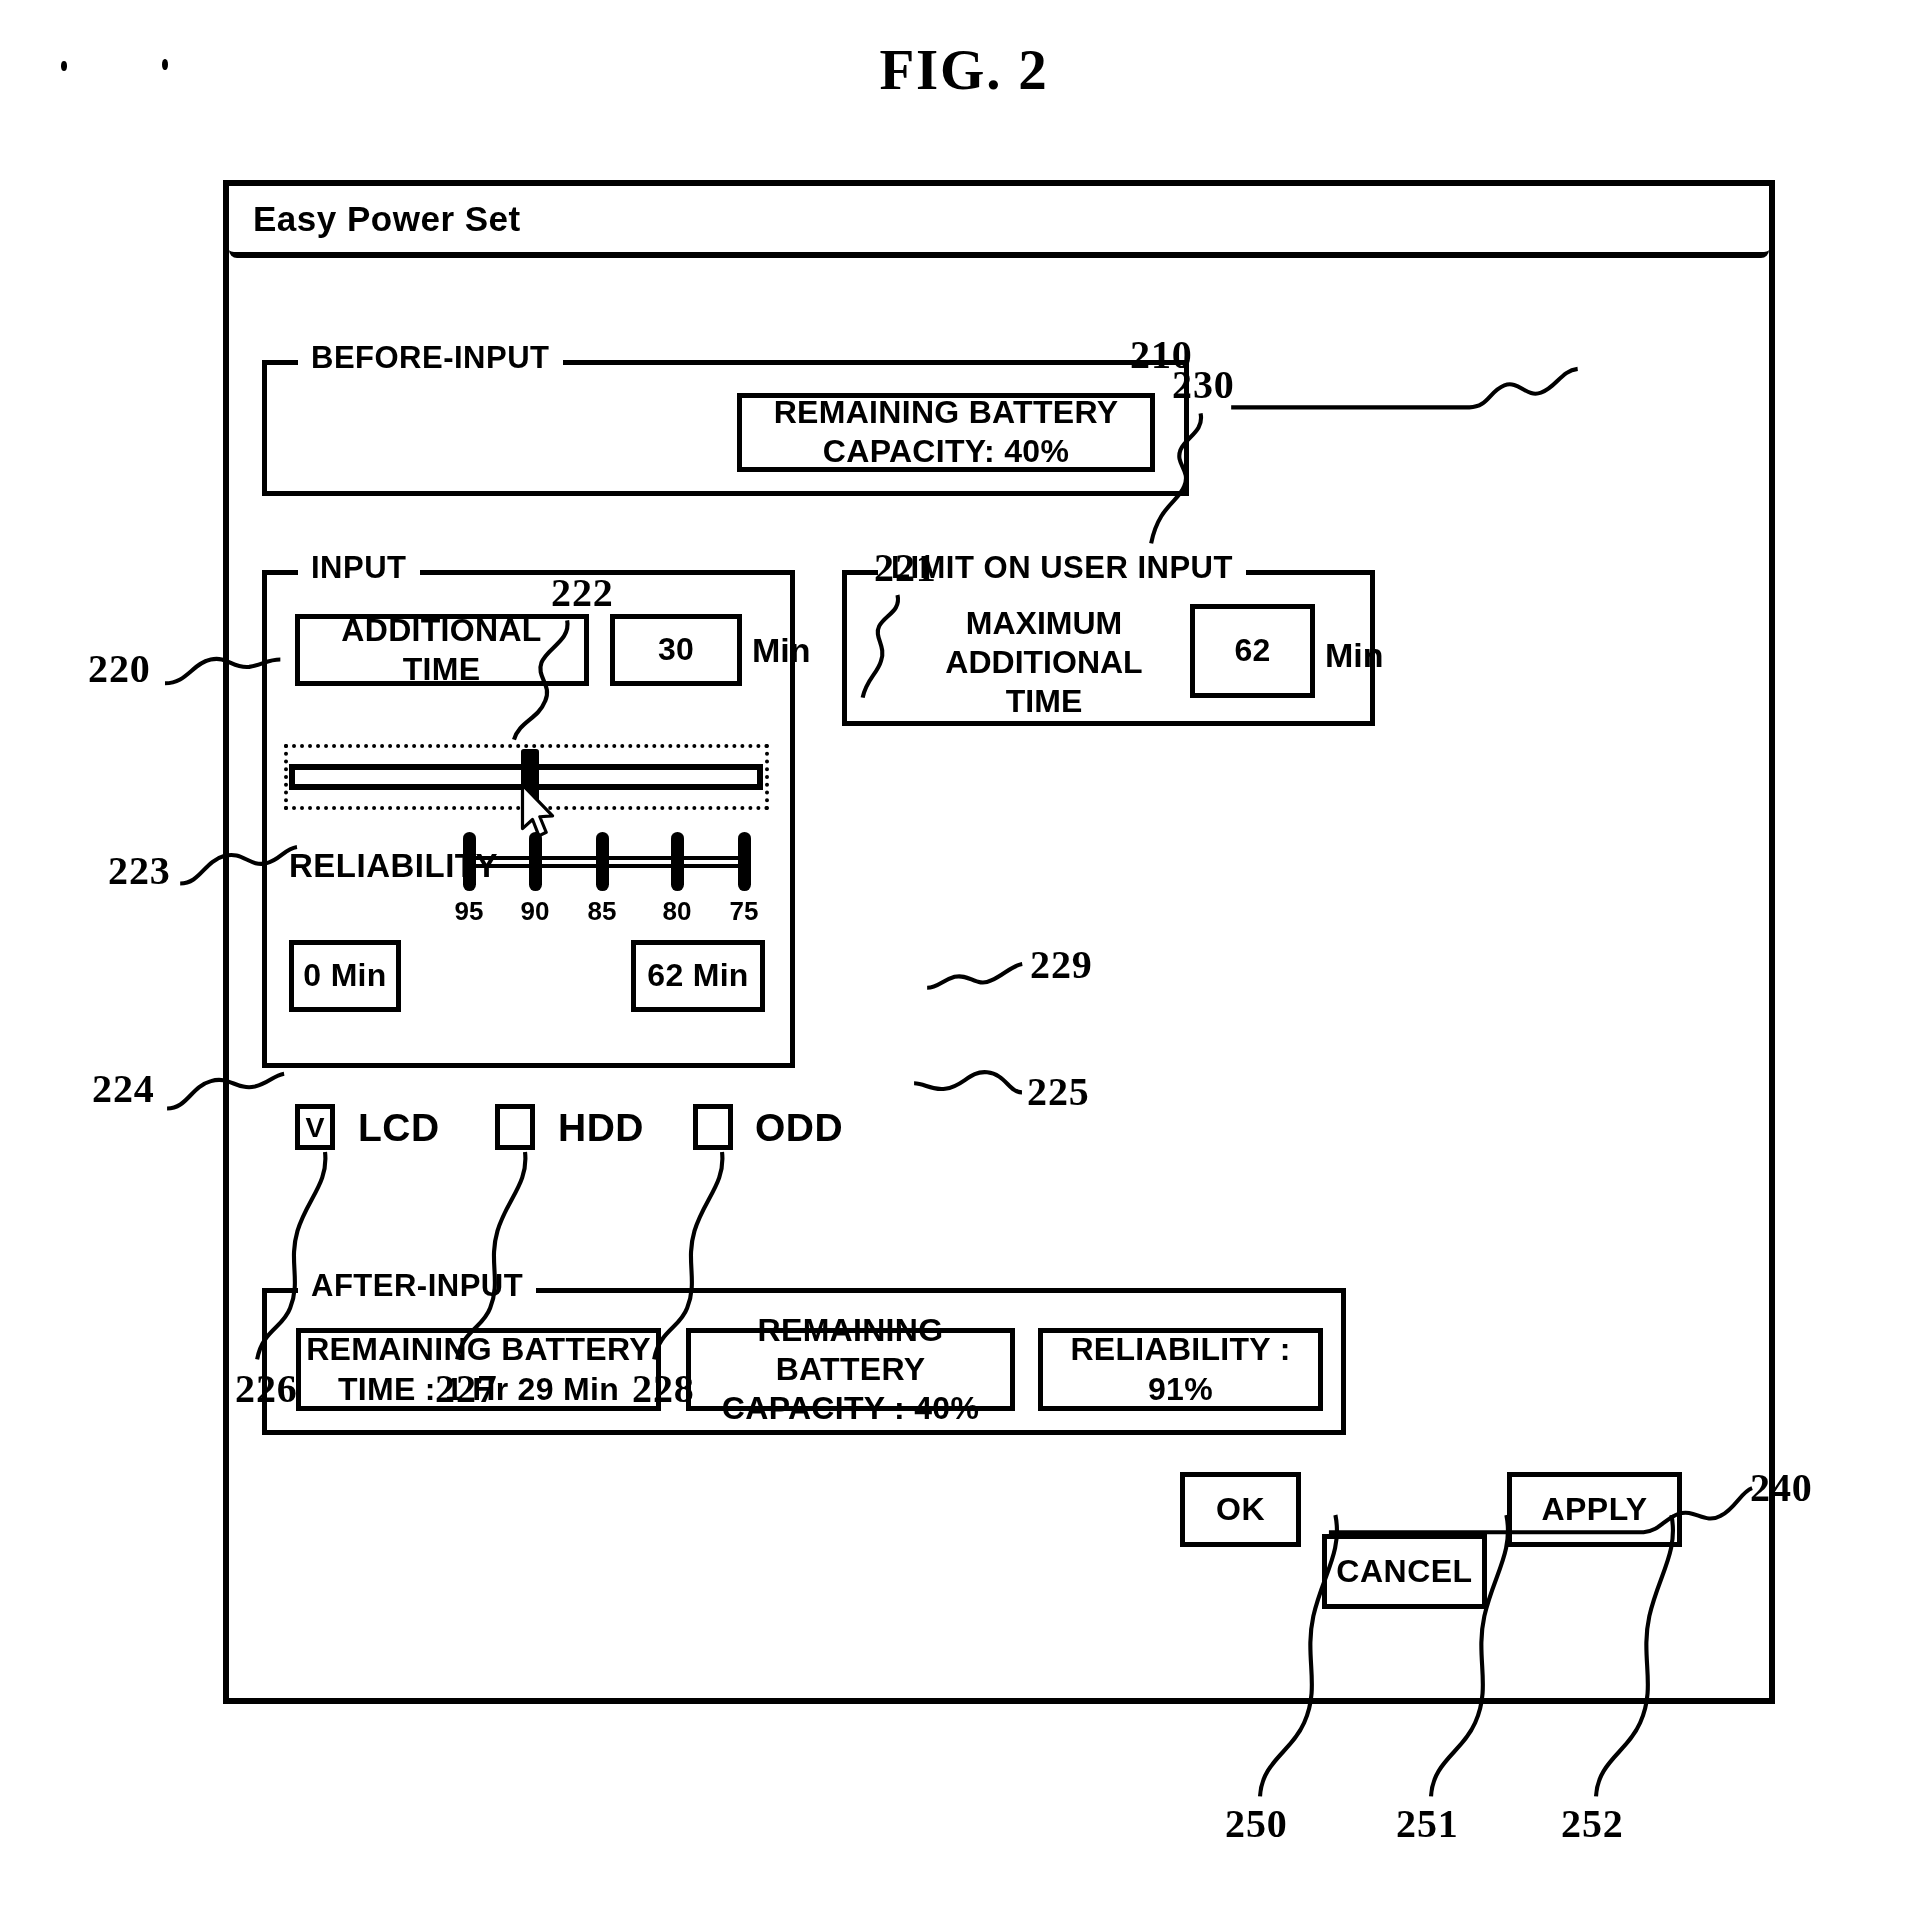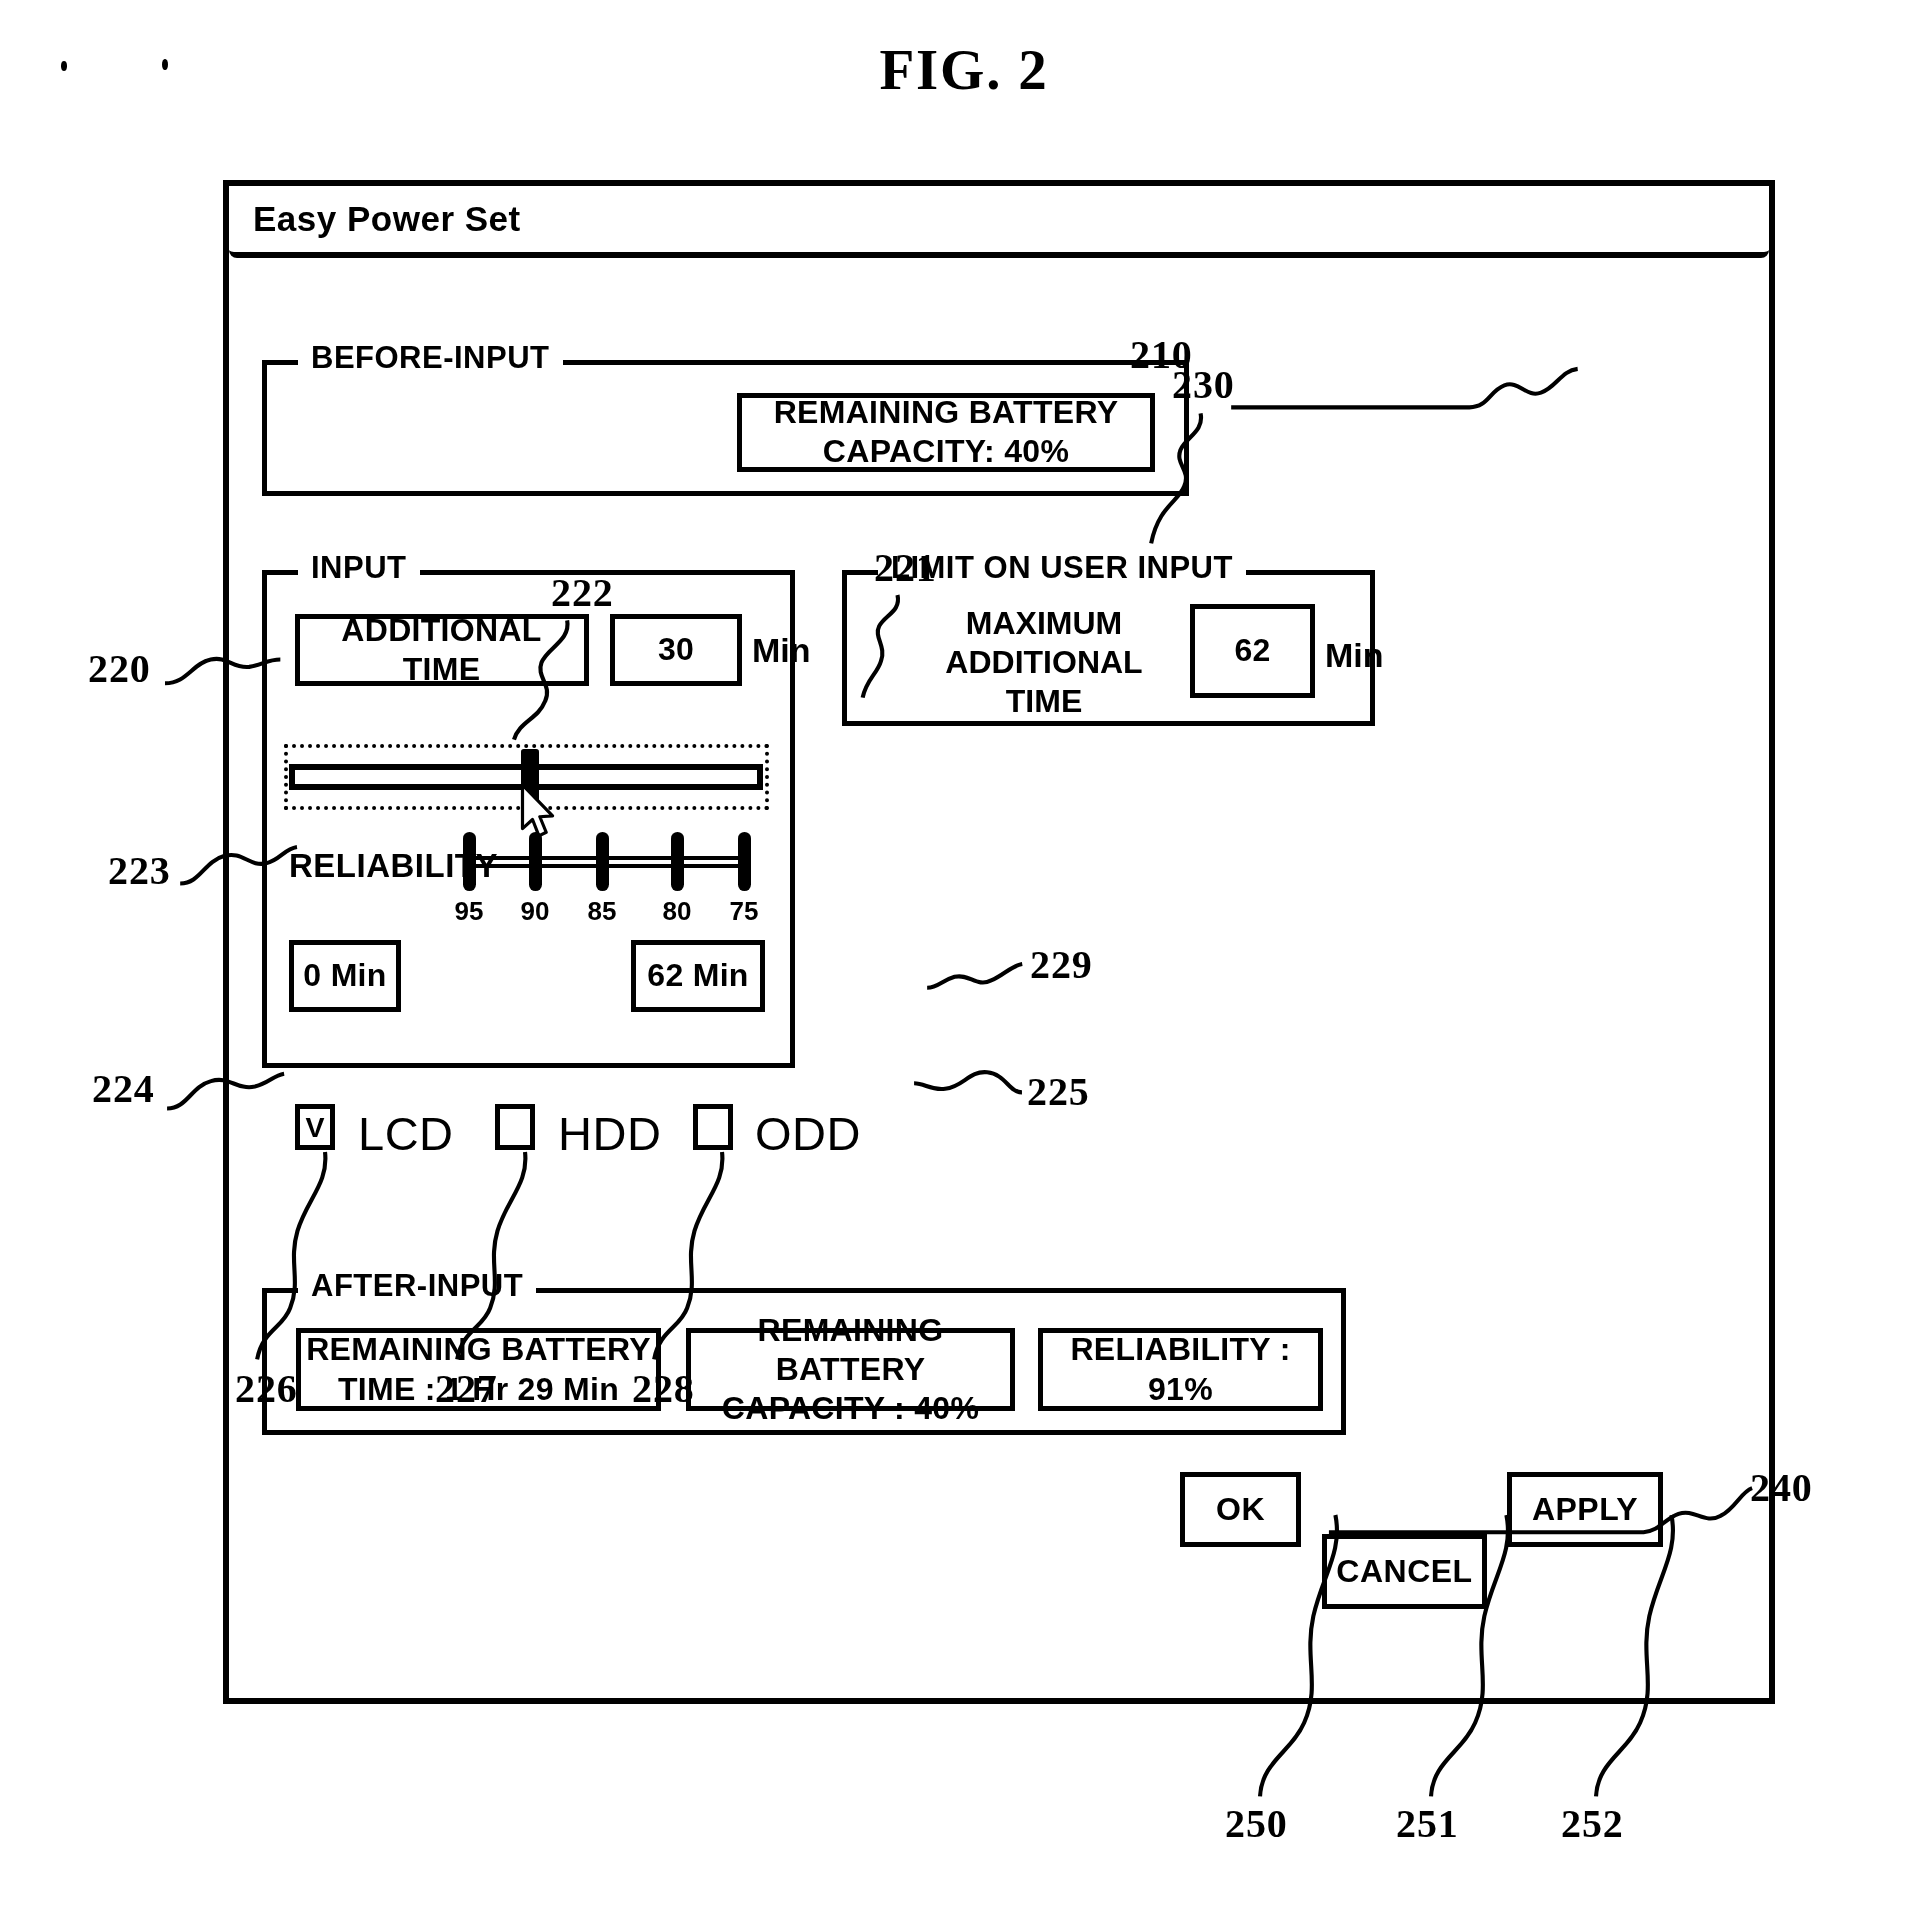--- a/index.html
+++ b/index.html
@@ -159,22 +159,22 @@
     background: #fff;
     display: flex;
     align-items: center;
     justify-content: center;
     font-size: 28.5px;
     font-weight: bold;
     line-height: 1;
   }
   .cblabel {
     position: absolute;
-    font-size: 47px;
-    font-weight: normal;
+    font-size: 39px;
+    font-weight: bold;
     letter-spacing: 0.5px;
   }
 
   
   .btn {
     position: absolute;
     border: 5.5px solid #000;
     box-sizing: border-box;
     display: flex;
     align-items: center;
@@ -316,21 +316,21 @@
       <span>RELIABILITY : 91%</span>
     </div>
   </div>
 
   <div class="btn" style="left:951px; top:1286px; width:121px; height:75px;">
     <span>OK</span>
   </div>
   <div class="btn" style="left:1093px; top:1348px; width:165px; height:75px;">
     <span>CANCEL</span>
   </div>
-  <div class="btn" style="left:1278px; top:1286px; width:156px; height:75px;">
+  <div class="btn" style="left:1278px; top:1286px; width:175px; height:75px;">
     <span>APPLY</span>
   </div>
 
 </div>
 
 <div class="ref" style="left:1130px; top:331px;">210</div>
 <svg class="lead" style="left:1350px; top:367px;" width="239" height="55" viewBox="0 0 260 60">
   <path d="M248 2 C230 4 225 22 208 28 C192 34 184 14 168 20 C152 26 150 44 130 44 L-130 44"></path>
 </svg>
 

